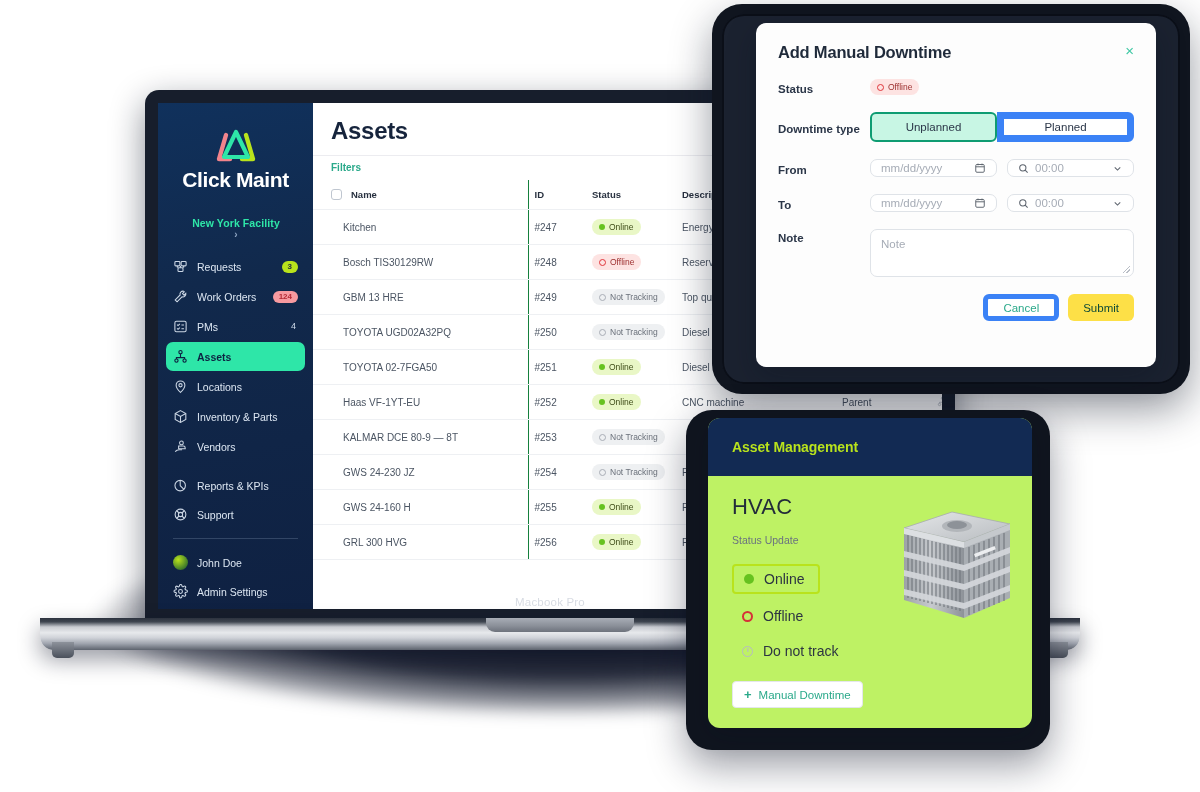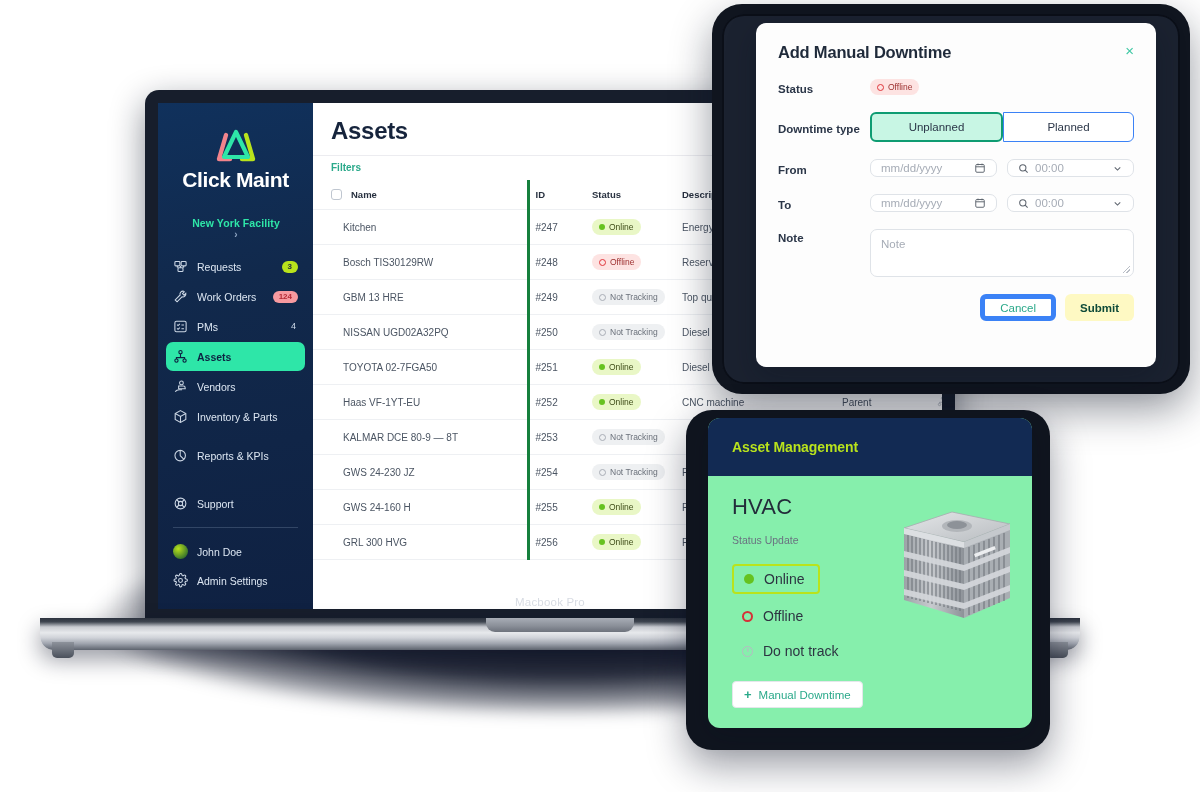--- a/index.html
+++ b/index.html
@@ -137,21 +137,21 @@
   }
 
   .table-wrap { padding: 0 0 0 0; flex: 1; overflow: hidden; }
   table.assets { width: 100%; border-collapse: collapse; table-layout: fixed; }
   table.assets th, table.assets td {
     text-align: left; font-size: 10px; color: #4b5563; font-weight: 400;
     padding: 9px 6px; border-bottom: 1px solid #eef0f3;
     white-space: nowrap; overflow: hidden;
   }
   table.assets th { font-weight: 700; color: #27303f; font-size: 9.5px; }
-  .col-name  { width: 215px; padding-left: 18px !important; border-right: 3px solid #15803d; }
+  .col-name  { width: 215px; padding-left: 18px !important; border-right: 1px solid #15803d; }
   .col-id    { width: 58px; }
   .col-status{ width: 90px; }
   .col-desc  { width: 160px; }
   .col-parent{ width: 86px; }
   .col-act   { width: 40px; text-align: center !important; }
   td.col-name { padding-left: 30px !important; }
 
   .chk {
     width: 11px; height: 11px; border: 1.4px solid #bfc6d0; border-radius: 3px;
     display: inline-block; vertical-align: -2px; margin-right: 9px;
@@ -195,21 +195,21 @@
 
   .frow { display: flex; align-items: center; margin-top: 17px; }
   .frow.top { align-items: flex-start; }
   .flabel { width: 92px; flex: none; font-size: 11.5px; font-weight: 700; color: #2b3648; padding-top: 3px; }
   .fbody { flex: 1; display: flex; gap: 10px; }
 
   .seg { display: flex; width: 100%; height: 30px; }
   .seg-btn {
     flex: 1; display: flex; align-items: center; justify-content: center;
     font-size: 11.5px; color: #2b3648; background: #fff;
-    border: 1px solid #3b82f6;
+    border: 7px solid #3b82f6;
   }
   .seg-btn:first-child { border-radius: 6px 0 0 6px; }
   .seg-btn:last-child { border-radius: 0 6px 6px 0; }
   .seg-btn.sel { background: #c8f6e4; border: 2px solid #0e9c72; border-radius: 6px; }
 
   .inp {
     flex: 1; height: 18px; border: 1px solid #dfe3e8; border-radius: 7px;
     display: flex; align-items: center; gap: 6px; padding: 0 10px;
     font-size: 11.5px; color: #a6acb6; background: #fff;
   }
@@ -225,34 +225,34 @@
     background:
       linear-gradient(135deg, transparent 45%, #b9bec6 45%, #b9bec6 57%, transparent 57%),
       linear-gradient(135deg, transparent 70%, #b9bec6 70%, #b9bec6 82%, transparent 82%);
   }
   .modal-actions { display: flex; justify-content: flex-end; gap: 9px; margin-top: 17px; }
   .btn {
     height: 27px; padding: 0 15px; border-radius: 6px; font-size: 11.5px;
     display: flex; align-items: center; justify-content: center;
   }
   .btn.cancel { background: #fff; border: 5px solid #3b82f6; color: #2aa98a; }
-  .btn.submit { background: #fef9c3; color: #0e4a38; font-weight: 700; }
+  .btn.submit { background: #fde047; color: #0e4a38; font-weight: 400; }
 
   
   #tablet-device {
     position: absolute; left: 686px; top: 410px;
     width: 364px; height: 340px;
     background: #10151f;
     border-radius: 26px;
     box-shadow: 0 16px 38px rgba(10,16,34,.4);
   }
   #tablet-card {
     position: absolute; left: 708px; top: 418px;
     width: 324px; height: 310px;
-    background: #86efac;
+    background: #bef264;
     border-radius: 12px;
     overflow: hidden;
     box-shadow: 0 8px 26px rgba(8,14,30,.22);
   }
   .tcard-head {
     height: 58px; background: #122a53;
     display: flex; align-items: center; padding: 0 24px;
   }
   .tcard-title { color: #b9e31c; font-size: 14px; font-weight: 700; letter-spacing: -.1px; }
   .tcard-body { padding: 18px 24px 1px 24px; position: relative; height: 252px; }
@@ -342,36 +342,43 @@
               <div class="nav-item active">
                 <svg class="ico" viewBox="0 0 24 24" fill="none" stroke="#0d2342" stroke-width="1.8">
                   <circle cx="12" cy="5" r="2.6"></circle>
                     <circle cx="5.5" cy="18.5" r="2.6"></circle>
                     <circle cx="18.5" cy="18.5" r="2.6"></circle>
                   <path d="M12 7.6v4.3M5.5 15.9v-2.2h13v2.2M12 11.9v1.8"></path>
                 </svg>
                 <span class="nav-label">Assets</span>
               </div>
 
+              <div class="nav-item">
+                <svg class="ico" viewBox="0 0 24 24" fill="none" stroke="#dce6f2" stroke-width="1.7">
+                  <path d="M12 21.5s7-6.3 7-11.4A7 7 0 0 0 5 10.1c0 5.1 7 11.4 7 11.4z"></path>
+                    <circle cx="12" cy="10" r="2.6"></circle>
+                </svg>
+                <span class="nav-label">Locations</span>
+              </div>
+
+              <div class="nav-item">
+                <svg class="ico" viewBox="0 0 24 24" fill="none" stroke="#dce6f2" stroke-width="1.7">
+                  <path d="M12 2.6l8.5 4.6v9.6L12 21.4 3.5 16.8V7.2z"></path>
+                    <path d="M3.5 7.2L12 11.9l8.5-4.7M12 11.9v9.5"></path>
+                </svg>
+                <span class="nav-label">Inventory &amp; Parts</span>
+              </div>
 
               <div class="nav-item">
                 <svg class="ico" viewBox="0 0 24 24" fill="none" stroke="#dce6f2" stroke-width="1.7">
                   <circle cx="13.5" cy="6.2" r="3"></circle>
                     <path d="M9 11.3h7.5a3 3 0 0 1 3 3v1.4H9z"></path>
                   <path d="M3.5 20.3c1.8-2.2 4-3.2 6.4-3.2h4.6"></path>
                 </svg>
                 <span class="nav-label">Vendors</span>
-              </div>
-
-              <div class="nav-item">
-                <svg class="ico" viewBox="0 0 24 24" fill="none" stroke="#dce6f2" stroke-width="1.7">
-                  <path d="M12 2.6l8.5 4.6v9.6L12 21.4 3.5 16.8V7.2z"></path>
-                    <path d="M3.5 7.2L12 11.9l8.5-4.7M12 11.9v9.5"></path>
-                </svg>
-                <span class="nav-label">Inventory &amp; Parts</span>
               </div>
 
 
               <div class="nav-item" style="margin-top:9px">
                 <svg class="ico" viewBox="0 0 24 24" fill="none" stroke="#dce6f2" stroke-width="1.7">
                   <circle cx="11.5" cy="12.2" r="8.4"></circle>
                     <path d="M11.5 12.2V3.8M11.5 12.2l6 5.9"></path>
                 </svg>
                 <span class="nav-label">Reports &amp; KPIs</span>
               </div>
@@ -465,21 +472,21 @@
                       <td class="col-id">#249</td>
                       <td class="col-status"><span class="pill nottrack">
                           <span class="dot"></span>
                           <span>Not Tracking</span>
                         </span></td>
                       <td class="col-desc">Top quality and durability</td>
                       <td class="col-parent"></td>
                       <td class="col-act"></td>
                     </tr>
                     <tr>
-                      <td class="col-name">NISSAN UGD02A32PQ</td>
+                      <td class="col-name">TOYOTA UGD02A32PQ</td>
                       <td class="col-id">#250</td>
                       <td class="col-status"><span class="pill nottrack">
                           <span class="dot"></span>
                           <span>Not Tracking</span>
                         </span></td>
                       <td class="col-desc">Diesel forklift</td>
                       <td class="col-parent"></td>
                       <td class="col-act"></td>
                     </tr>
                     <tr>

